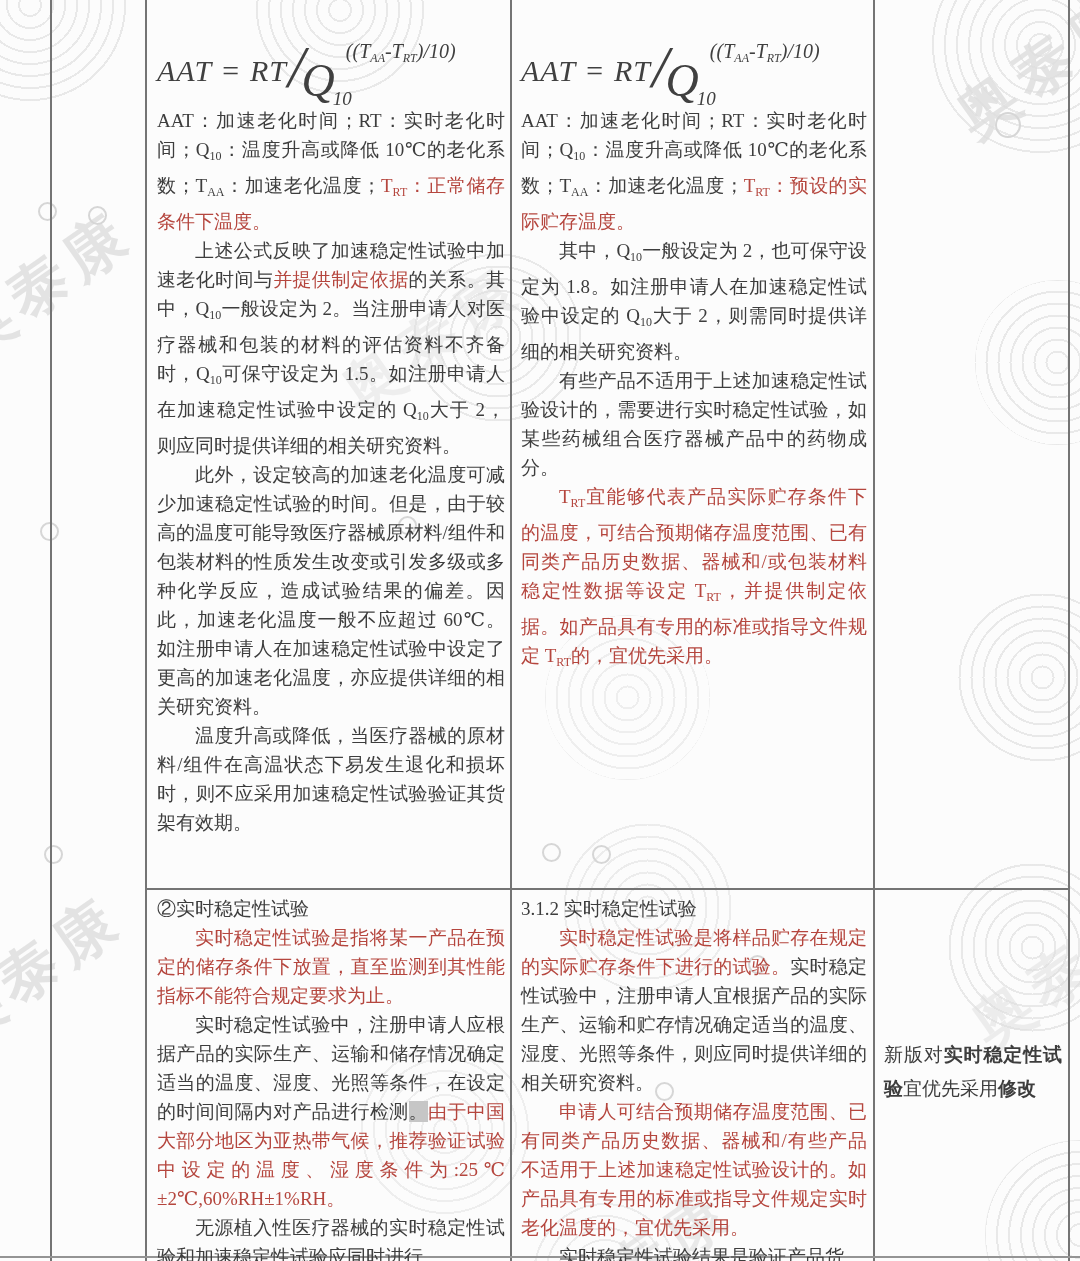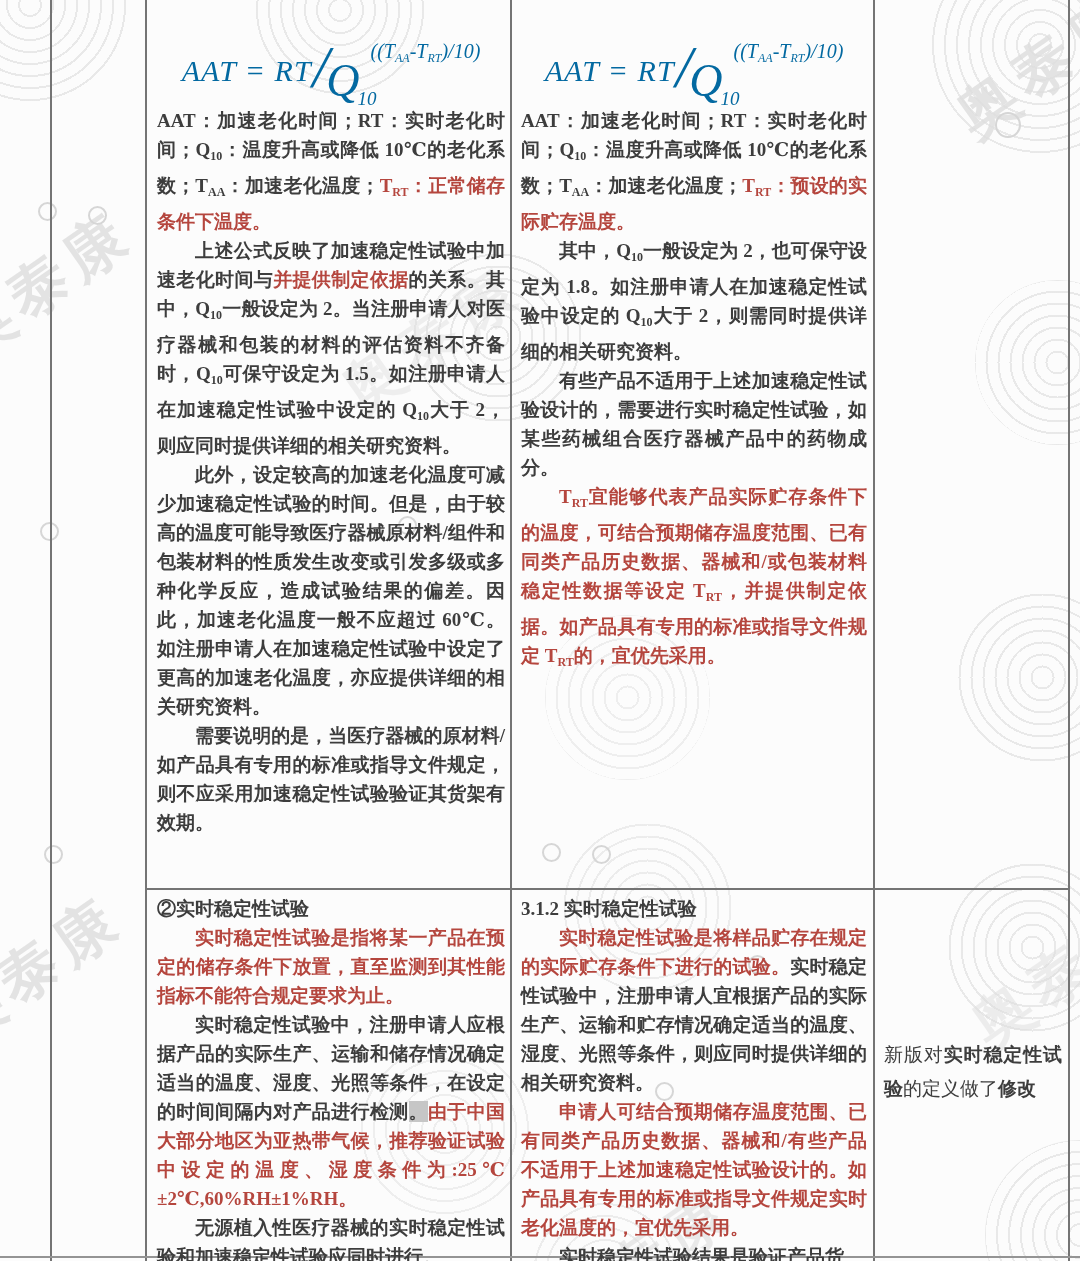--- a/index.html
+++ b/index.html
@@ -14,30 +14,30 @@
     background:#fcfcfc;overflow:hidden;
     font-family:"Liberation Serif","DejaVu Serif",serif;
     color:var(--ink);
   }
   
   .vline{position:absolute;top:0;bottom:0;width:2px;background:var(--line);}
   .hline{position:absolute;height:2px;background:var(--line);}
   .scanline{position:absolute;height:2px;background:#949494;}
   
   .cell{position:absolute;font-size:19px;line-height:29px;text-align:justify;}
-  .cell p{margin:0;text-indent:2em;font-weight:bold;}
+  .cell p{margin:0;text-indent:2em;}
   .cell p.noindent{text-indent:0;}
   .rd{color:var(--red);}
   .bd{font-weight:bold;}
   .hl{background:#c6c6c6;}
   .sb{font-size:12px;vertical-align:-4px;}
   
   .formula{
-    position:absolute;height:74px;display:flex;align-items:center;justify-content:center;
-    font-style:italic;color:#0369a1;white-space:nowrap;
+    position:absolute;height:74px;display:flex;align-items:center;justify-content:flex-start;
+    font-style:italic;color:#404040;white-space:nowrap;
   }
   .f-lhs{font-size:30px;letter-spacing:1px;}
   .f-slash{font-size:60px;font-weight:300;margin:0 -3px 0 1px;transform:translateY(-4px);}
   .f-q{font-size:46px;position:relative;top:10px;line-height:1;}
   .f-qsub{font-size:19px;position:relative;top:9px;left:-2px;}
   .f-exp{font-size:20px;position:relative;top:-20px;margin-left:-8px;}
   .f-exp .fes{font-size:12px;position:relative;top:4px;}
   
   .comment{position:absolute;font-size:19px;line-height:34px;text-align:justify;}
   
@@ -100,21 +100,21 @@
   <div class="formula" style="left:157px;top:34px;width:348px;">
     <span class="f-lhs">AAT = RT</span>
     <span class="f-slash">/</span>
     <span class="f-q"><span>Q</span><span class="f-qsub">10</span></span>
     <span class="f-exp"><span>((T</span><span class="fes">AA</span><span>-T</span><span class="fes">RT</span><span>)/10)</span></span>
   </div>
   <div class="cell" style="left:157px;top:106px;width:348px;">
     <p class="noindent"><span>AAT：加速老化时间；RT：实时老化时间；Q</span><span class="sb">10</span><span>：温度升高或降低 10℃的老化系数；T</span><span class="sb">AA</span><span>：加速老化温度；</span><span class="rd">T</span><span class="rd sb">RT</span><span class="rd">：正常储存条件下温度。</span></p>
     <p><span>上述公式反映了加速稳定性试验中加速老化时间与</span><span class="rd">并提供制定依据</span><span>的关系。其中，Q</span><span class="sb">10</span><span>一般设定为 2。当注册申请人对医疗器械和包装的材料的评估资料不齐备时，Q</span><span class="sb">10</span><span>可保守设定为 1.5。如注册申请人在加速稳定性试验中设定的 Q</span><span class="sb">10</span><span>大于 2，则应同时提供详细的相关研究资料。</span></p>
     <p><span>此外，设定较高的加速老化温度可减少加速稳定性试验的时间。但是，由于较高的温度可能导致医疗器械原材料/组件和包装材料的性质发生改变或引发多级或多种化学反应，造成试验结果的偏差。因此，加速老化温度一般不应超过 60℃。如注册申请人在加速稳定性试验中设定了更高的加速老化温度，亦应提供详细的相关研究资料。</span></p>
-    <p><span>需要说明的是，当医疗器械的原材料/如产品具有专用的标准或指导文件规定，则不应采用加速稳定性试验验证其货架有效期。</span></p>
+    <p><span>温度升高或降低，当医疗器械的原材料/组件在高温状态下易发生退化和损坏时，则不应采用加速稳定性试验验证其货架有效期。</span></p>
   </div>
 
   <div class="formula" style="left:521px;top:34px;width:346px;">
     <span class="f-lhs">AAT = RT</span>
     <span class="f-slash">/</span>
     <span class="f-q"><span>Q</span><span class="f-qsub">10</span></span>
     <span class="f-exp"><span>((T</span><span class="fes">AA</span><span>-T</span><span class="fes">RT</span><span>)/10)</span></span>
   </div>
   <div class="cell" style="left:521px;top:106px;width:346px;">
     <p class="noindent"><span>AAT：加速老化时间；RT：实时老化时间；Q</span><span class="sb">10</span><span>：温度升高或降低 10℃的老化系数；T</span><span class="sb">AA</span><span>：加速老化温度；</span><span class="rd">T</span><span class="rd sb">RT</span><span class="rd">：预设的实际贮存温度。</span></p>
@@ -131,15 +131,15 @@
 
   </div>
 
   <div class="cell" style="left:521px;top:894px;width:346px;">
     <p class="noindent">3.1.2 实时稳定性试验</p>
     <p><span class="rd">实时稳定性试验是将样品贮存在规定的实际贮存条件下进行的试验。</span><span>实时稳定性试验中，注册申请人宜根据产品的实际生产、运输和贮存情况确定适当的温度、湿度、光照等条件，则应同时提供详细的相关研究资料。</span></p>
     <p><span class="rd">申请人可结合预期储存温度范围、已有同类产品历史数据、器械和/有些产品不适用于上述加速稳定性试验设计的。如产品具有专用的标准或指导文件规定实时老化温度的，宜优先采用。</span></p>
     <p><span>实时稳定性试验结果是验证产品货</span></p>
   </div>
 
-  <div class="comment" style="left:884px;top:1038px;width:178px;"><span>新版对</span><span class="bd">实时稳定性试验</span><span>的定义做了</span><span class="bd">修改</span></div>
+  <div class="comment" style="left:884px;top:1038px;width:178px;"><span>新版对</span><span class="bd">实时稳定性试验</span><span>宜优先采用</span><span class="bd">修改</span></div>
 
 </div>
 
 </body></html>

